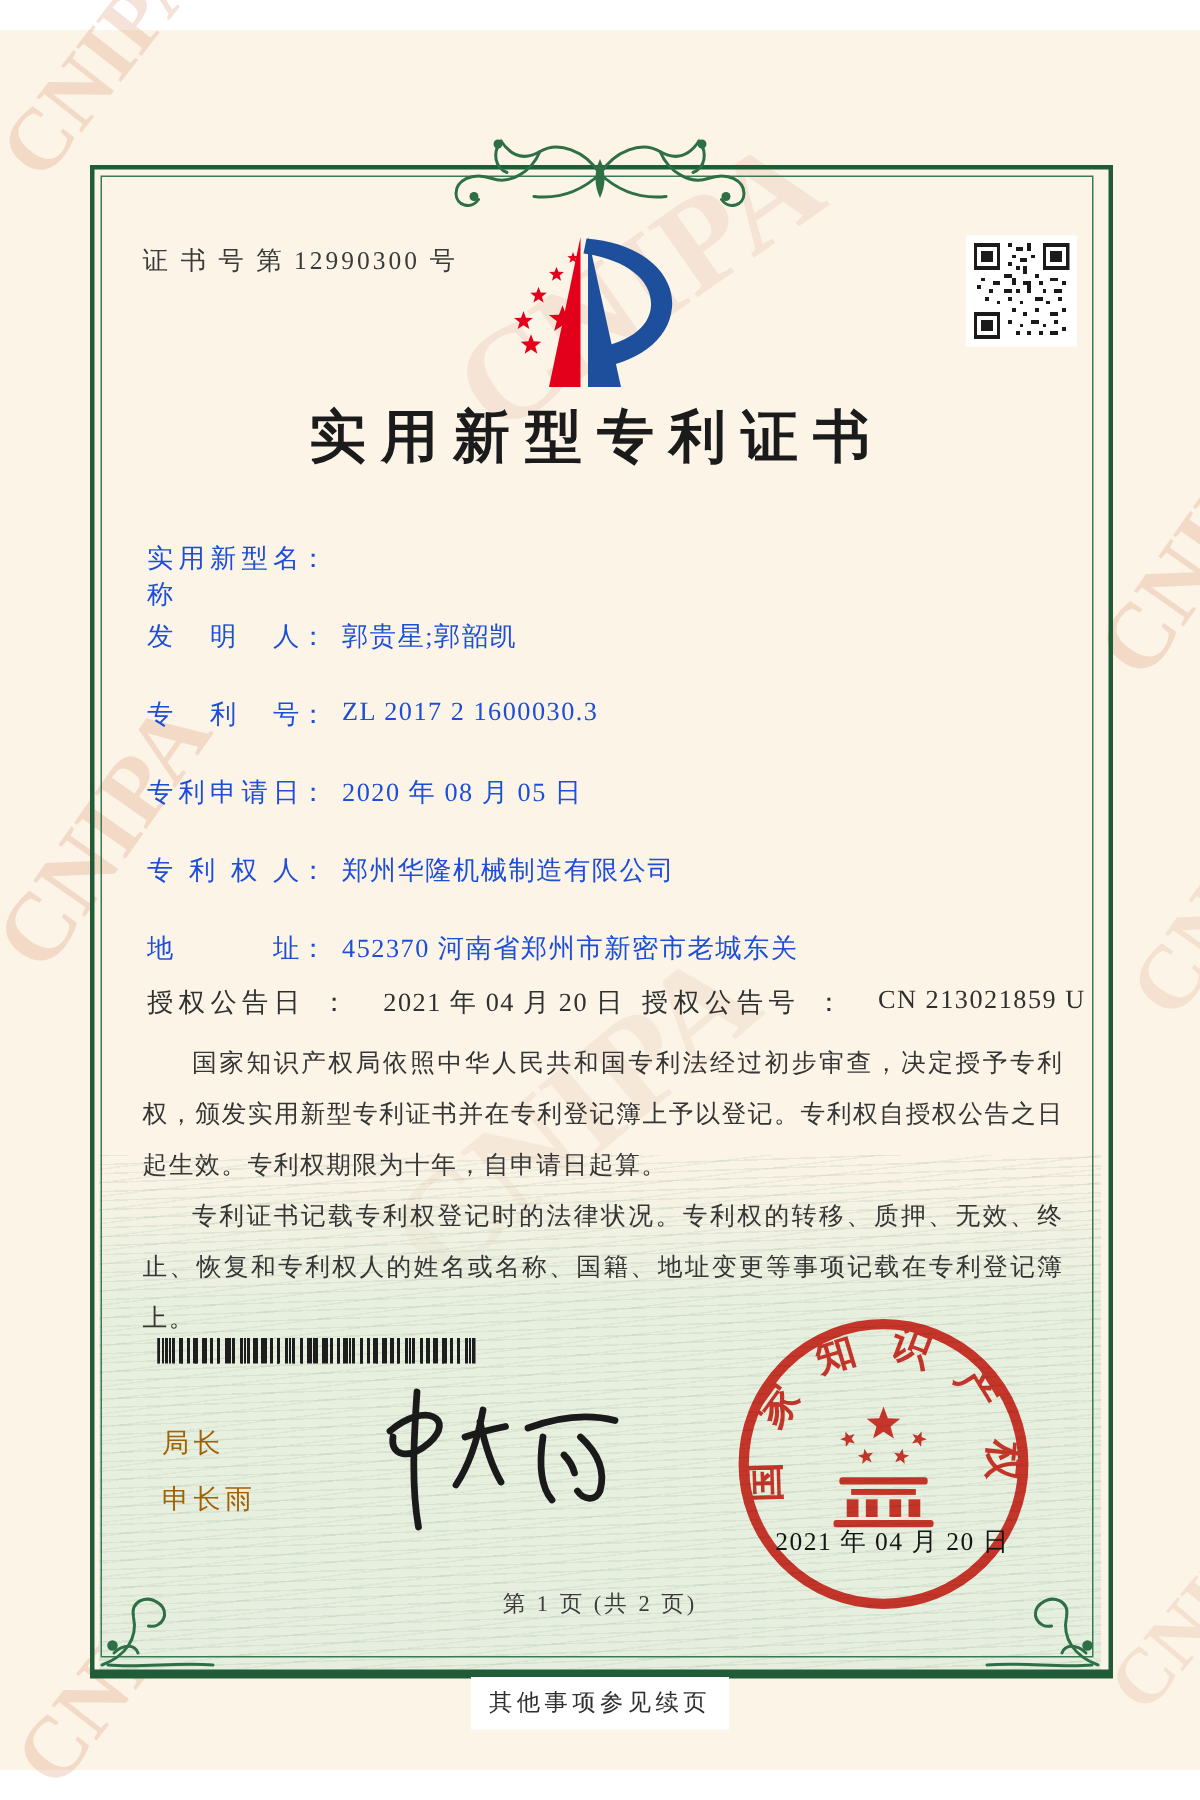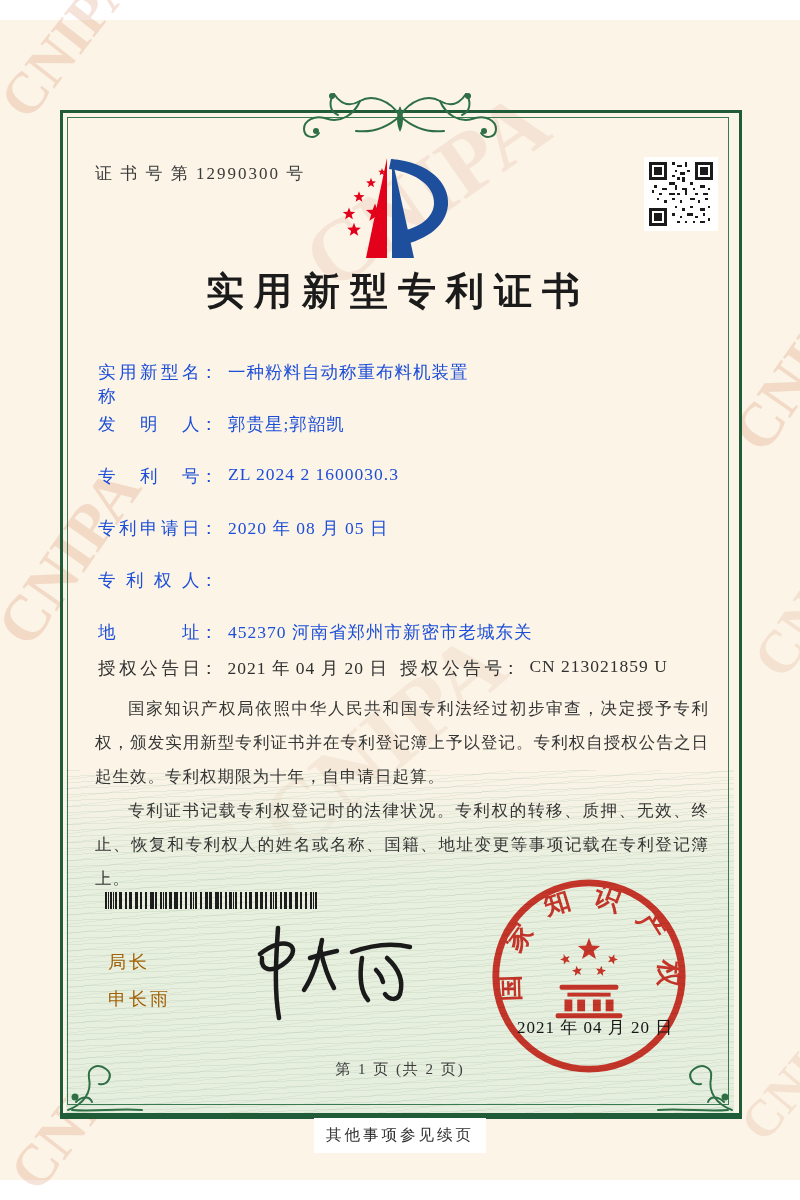--- a/index.html
+++ b/index.html
@@ -36,21 +36,21 @@
   .qr svg{position:absolute;left:5px;top:5px;}
   .title{position:absolute;left:60px;top:266px;width:676px;text-align:center;
          font-size:38px;font-weight:bold;letter-spacing:10px;color:#1b1b1b;}
 
   .fields{position:absolute;left:98px;top:360px;width:620px;font-size:17.5px;color:#1d4ed8;}
   .frow{height:52px;display:flex;align-items:flex-start;letter-spacing:0.5px;}
   .lbl{display:inline-block;width:102px;text-align:justify;text-align-last:justify;}
   .val{margin-left:10px;letter-spacing:1px;}
   .grant-row{position:absolute;left:98px;top:656px;width:640px;display:flex;
              font-size:17.5px;color:#303030;}
-  .grant-row .pair{display:flex;}
+  .grant-row .pair{display:flex;gap:14px;}
   .grant-row .pair+.pair{margin-left:12px;}
 
   .paras{position:absolute;left:95px;top:692px;width:614px;font-size:16.5px;line-height:34px;
          color:#353535;text-align:justify;letter-spacing:1px;}
   .paras p{margin:0;text-indent:2em;}
 
   .barcode{position:absolute;left:105px;top:892px;width:212px;height:17px;
      background:
        repeating-linear-gradient(90deg,#1d1d1d 0 2px,rgba(0,0,0,0) 2px 5px),
        repeating-linear-gradient(90deg,#1d1d1d 0 1px,rgba(0,0,0,0) 1px 8px),
@@ -209,40 +209,40 @@
       </g>
     </svg>
   </div>
 
   <div class="title">实用新型专利证书</div>
 
   <div class="fields">
     <div class="frow">
       <span class="lbl">实用新型名称</span>
         <span>：</span>
-      <span class="val">一种粉料自动称重布料机装置</span>
     </div>
     <div class="frow">
       <span class="lbl">发明人</span>
         <span>：</span>
       <span class="val">郭贵星;郭韶凯</span>
     </div>
     <div class="frow">
       <span class="lbl">专利号</span>
         <span>：</span>
-      <span class="val">ZL 2024 2 1600030.3</span>
+      <span class="val">ZL 2017 2 1600030.3</span>
     </div>
     <div class="frow">
       <span class="lbl">专利申请日</span>
         <span>：</span>
       <span class="val">2020 年 08 月 05 日</span>
     </div>
     <div class="frow">
       <span class="lbl">专利权人</span>
         <span>：</span>
+      <span class="val">郑州华隆机械制造有限公司</span>
     </div>
     <div class="frow">
       <span class="lbl">地址</span>
         <span>：</span>
       <span class="val">452370  河南省郑州市新密市老城东关</span>
     </div>
   </div>
 
   <div class="grant-row">
     <div class="pair">

